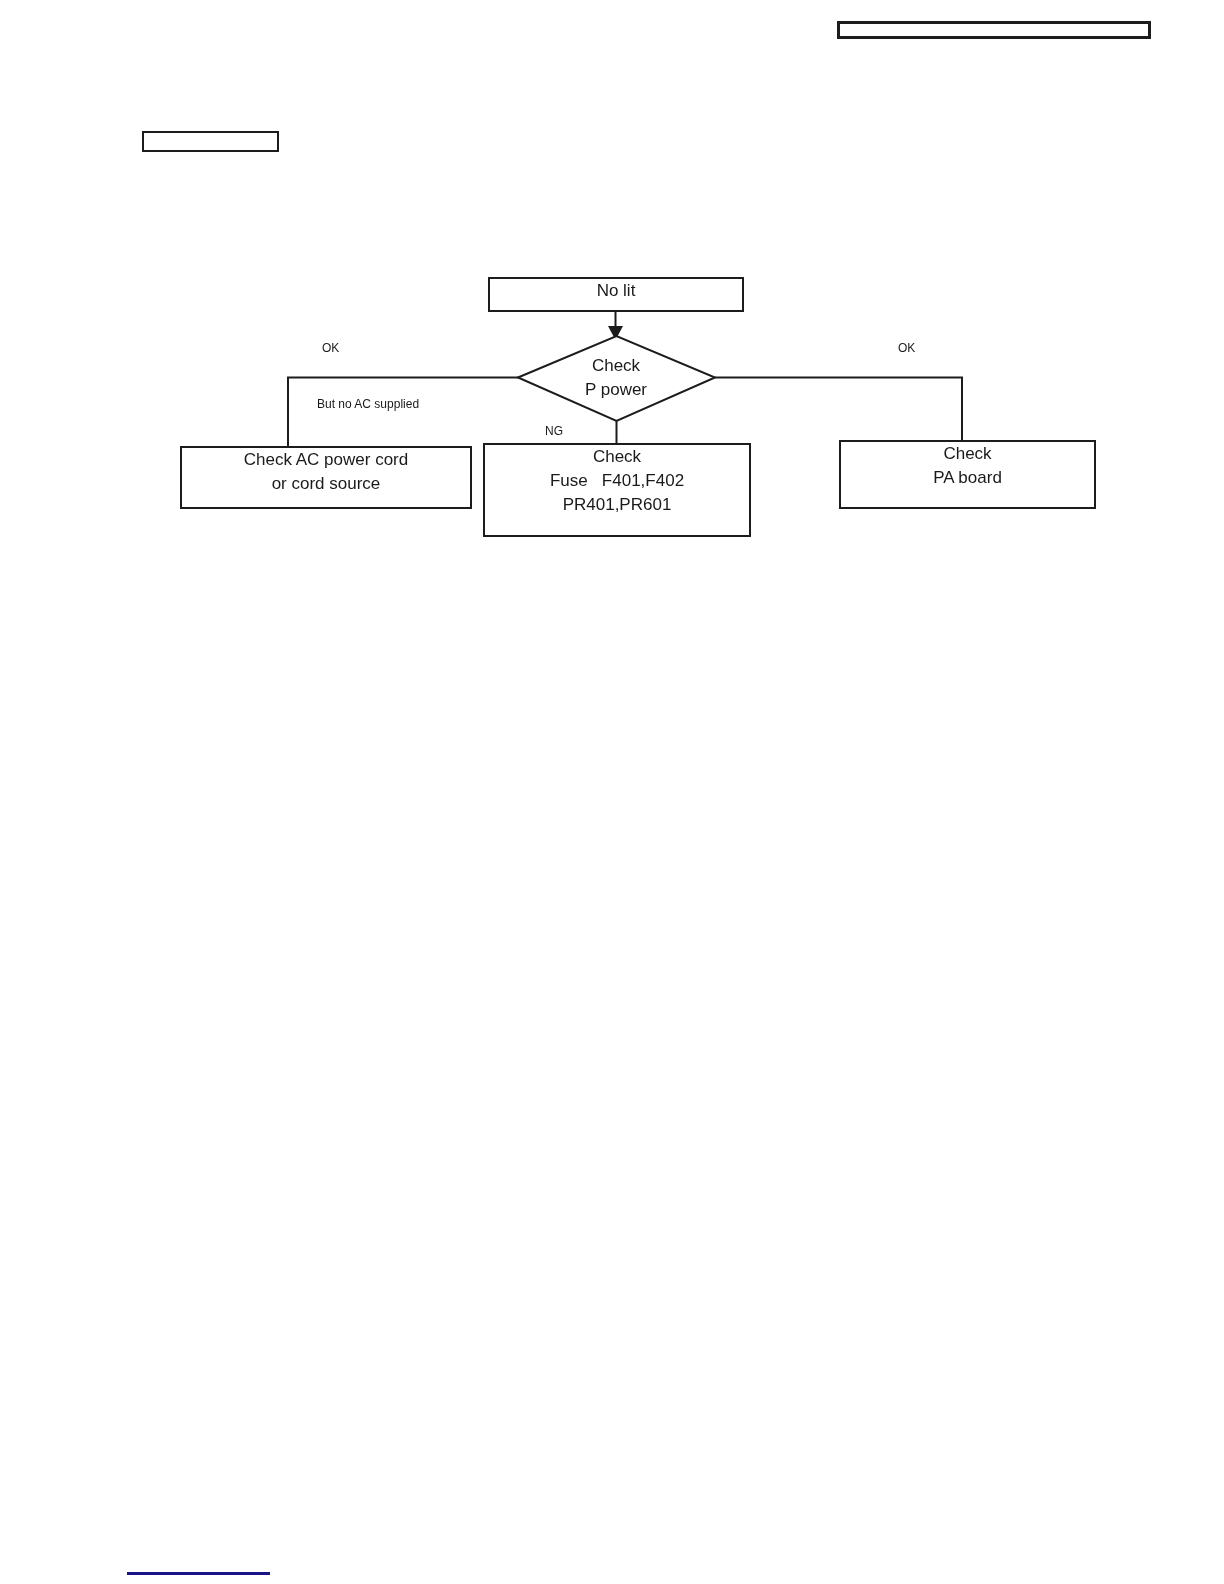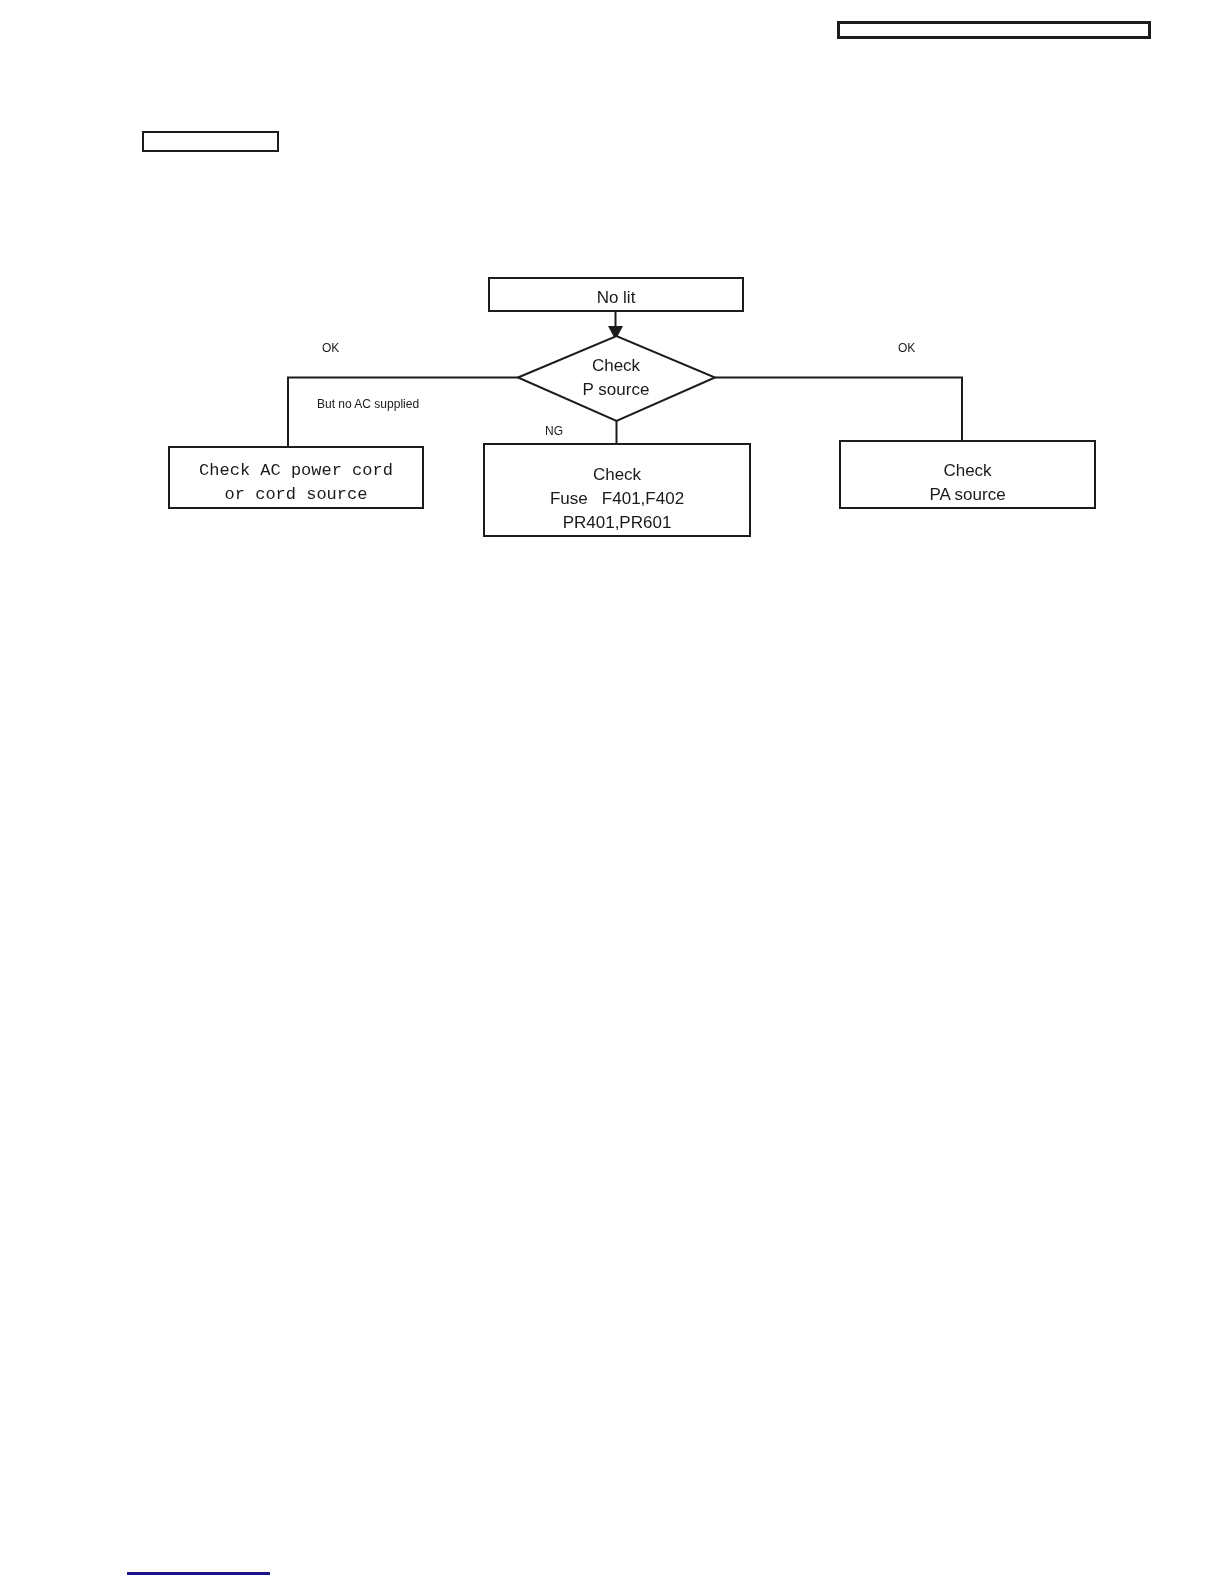--- a/index.html
+++ b/index.html
@@ -20,21 +20,21 @@
   .box {
     position: absolute;
     box-sizing: border-box;
     border: 2px solid #1c1c1c;
     background: #ffffff;
   }
   .node {
     display: flex;
     flex-direction: column;
     align-items: center;
-    justify-content: flex-end;
+    justify-content: flex-start;
     font-size: 17px;
     line-height: 24px;
     text-align: center;
   }
   .node span { white-space: pre; }
   .label {
     position: absolute;
     font-size: 12px;
     line-height: 20px;
     white-space: pre;
@@ -59,22 +59,22 @@
     width: 256px; height: 35px;
   }
   #decision-text {
     left: 546px; top: 354px;
     width: 140px;
     text-align: center;
     font-size: 17px;
     line-height: 24px;
   }
   #action-ac-power {
-    left: 168px; top: 446px;
-    width: 256px; height: 63px; font-family: Liberation Mono, monospace;
+    left: 180px; top: 446px;
+    width: 292px; height: 63px;
   }
   #action-fuse {
     left: 483px; top: 443px;
     width: 268px; height: 94px;
   }
   #action-pa-board {
     left: 839px; top: 440px;
     width: 257px; height: 69px;
   }
   #label-ok-left  { left: 322px; top: 338px; }
@@ -104,39 +104,39 @@
     <polyline points="715,377.5 962,377.5 962,440" fill="none" stroke="#1c1c1c" stroke-width="2"></polyline>
     <line x1="616.5" y1="421" x2="616.5" y2="443" stroke="#1c1c1c" stroke-width="2"></line>
   </svg>
 
   <div id="start-node" class="box node">
     <span>No lit</span>
   </div>
 
   <div id="decision-text" class="abs">
     <div>Check</div>
-    <div>P source</div>
+    <div>P power</div>
   </div>
 
   <div id="label-ok-left" class="label">OK</div>
   <div id="label-ok-right" class="label">OK</div>
   <div id="label-no-ac" class="label">But no AC supplied</div>
   <div id="label-ng" class="label">NG</div>
 
   <div id="action-ac-power" class="box node">
     <span>Check AC power cord</span>
     <span>or cord source</span>
   </div>
 
   <div id="action-fuse" class="box node">
     <span>Check</span>
     <span>Fuse   F401,F402</span>
     <span>PR401,PR601</span>
   </div>
 
   <div id="action-pa-board" class="box node">
     <span>Check</span>
-    <span>PA source</span>
+    <span>PA board</span>
   </div>
 
   <div id="footer-underline" class="abs"></div>
 
 </div>
 
 </body></html>

